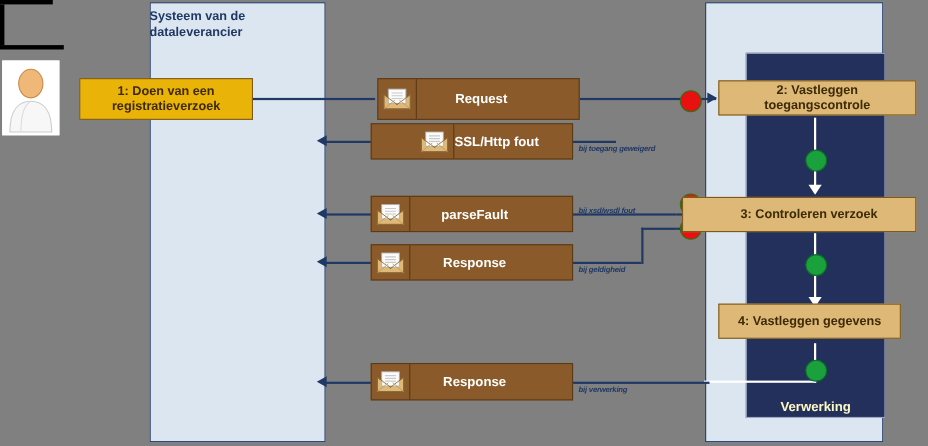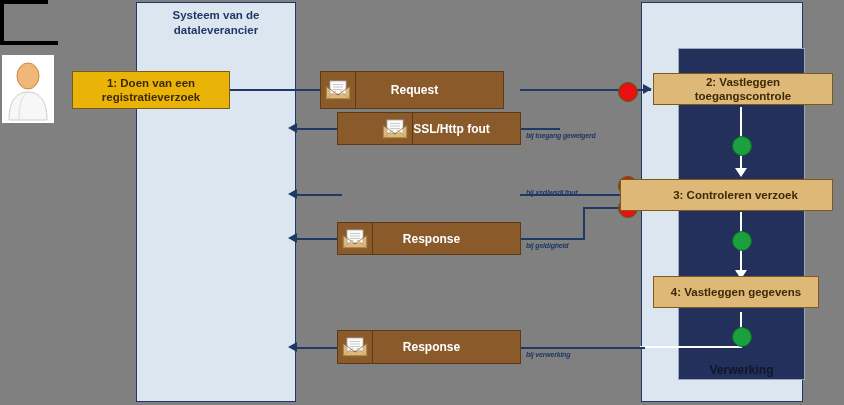--- a/index.html
+++ b/index.html
@@ -2,26 +2,26 @@
 <html><head>
 <meta charset="utf-8">
 <style>
   html,body{margin:0;padding:0;background:#808080;}
   body{width:844px;height:405px;position:relative;overflow:hidden;
        font-family:"Liberation Sans",sans-serif;}
   .canvas{position:absolute;left:0;top:0;width:844px;height:405px;}
 
   
   .lane{position:absolute;background:#dce6f1;border:1px solid #1f3864;box-sizing:border-box;}
-  .lane-title{position:absolute;width:100%;text-align:center;color:#1f3864;
+  .lane-title{position:absolute;width:100%;color:#1f3864;
               font-size:11.5px;font-weight:bold;line-height:15px;}
 
   
   .navy{position:absolute;background:#23305c;border:1px solid #9aa7bf;box-sizing:border-box;}
-  .navy-label{position:absolute;width:100%;text-align:center;color:#0f172a;
+  .navy-label{position:absolute;width:100%;text-align:center;color:#fef9c3;
               font-size:12px;font-weight:bold;}
 
   
   .proc{position:absolute;background:#ddb876;border:1.5px solid #7c5a1e;box-sizing:border-box;
         display:flex;align-items:center;justify-content:center;text-align:center;
         color:#3d2a06;font-size:11.5px;font-weight:bold;line-height:14px;padding:0 4px;}
   .proc-1{background:#eab308;}
 
   
   .msg{position:absolute;background:#8a5a2b;border:1.5px solid #5b3a16;box-sizing:border-box;
@@ -148,21 +148,21 @@
   </div>
 
   <div class="proc" style="left:620px;top:179px;width:213px;height:32px;padding-left:22px;">
     <span>3:  Controleren verzoek</span>
   </div>
 
   <div class="proc" style="left:653px;top:276px;width:166px;height:32px;">
     <span>4: Vastleggen gegevens</span>
   </div>
 
-  <div class="msg" style="left:320px;top:71px;width:184px;height:38px;">
+  <div class="msg" style="left:343px;top:71px;width:184px;height:38px;">
     <div class="env">
       <svg class="envelope" viewBox="0 0 26 20">
         <path d="M1 6 L13 15 L25 6 L25 19 L1 19 Z" fill="#e0b878" stroke="#8a6a35" stroke-width="0.8"></path>
         <rect x="5" y="1" width="16" height="13" fill="#fbfbfb" stroke="#b0b0b0" stroke-width="0.8"></rect>
         <line x1="8" y1="4.5" x2="18" y2="4.5" stroke="#c9c9c9" stroke-width="1"></line>
         <line x1="8" y1="7" x2="18" y2="7" stroke="#c9c9c9" stroke-width="1"></line>
         <line x1="8" y1="9.5" x2="18" y2="9.5" stroke="#c9c9c9" stroke-width="1"></line>
         <path d="M1 6 L13 15 L25 6 L25 19 L1 19 Z" fill="none" stroke="#8a6a35" stroke-width="0.8"></path>
         <path d="M1 19 L11 11 M25 19 L15 11" stroke="#c59a55" stroke-width="0.8" fill="none"></path>
       </svg>
@@ -178,20 +178,34 @@
         <line x1="8" y1="4.5" x2="18" y2="4.5" stroke="#c9c9c9" stroke-width="1"></line>
         <line x1="8" y1="7" x2="18" y2="7" stroke="#c9c9c9" stroke-width="1"></line>
         <line x1="8" y1="9.5" x2="18" y2="9.5" stroke="#c9c9c9" stroke-width="1"></line>
         <path d="M1 6 L13 15 L25 6 L25 19 L1 19 Z" fill="none" stroke="#8a6a35" stroke-width="0.8"></path>
         <path d="M1 19 L11 11 M25 19 L15 11" stroke="#c59a55" stroke-width="0.8" fill="none"></path>
       </svg>
     </div>
     <div class="lbl">SSL/Http fout</div>
   </div>
 
+  <div class="msg" style="left:337px;top:178px;width:184px;height:33px;">
+    <div class="env">
+      <svg class="envelope" viewBox="0 0 26 20">
+        <path d="M1 6 L13 15 L25 6 L25 19 L1 19 Z" fill="#e0b878" stroke="#8a6a35" stroke-width="0.8"></path>
+        <rect x="5" y="1" width="16" height="13" fill="#fbfbfb" stroke="#b0b0b0" stroke-width="0.8"></rect>
+        <line x1="8" y1="4.5" x2="18" y2="4.5" stroke="#c9c9c9" stroke-width="1"></line>
+        <line x1="8" y1="7" x2="18" y2="7" stroke="#c9c9c9" stroke-width="1"></line>
+        <line x1="8" y1="9.5" x2="18" y2="9.5" stroke="#c9c9c9" stroke-width="1"></line>
+        <path d="M1 6 L13 15 L25 6 L25 19 L1 19 Z" fill="none" stroke="#8a6a35" stroke-width="0.8"></path>
+        <path d="M1 19 L11 11 M25 19 L15 11" stroke="#c59a55" stroke-width="0.8" fill="none"></path>
+      </svg>
+    </div>
+    <div class="lbl">parseFault</div>
+  </div>
 
   <div class="msg" style="left:337px;top:222px;width:184px;height:33px;">
     <div class="env">
       <svg class="envelope" viewBox="0 0 26 20">
         <path d="M1 6 L13 15 L25 6 L25 19 L1 19 Z" fill="#e0b878" stroke="#8a6a35" stroke-width="0.8"></path>
         <rect x="5" y="1" width="16" height="13" fill="#fbfbfb" stroke="#b0b0b0" stroke-width="0.8"></rect>
         <line x1="8" y1="4.5" x2="18" y2="4.5" stroke="#c9c9c9" stroke-width="1"></line>
         <line x1="8" y1="7" x2="18" y2="7" stroke="#c9c9c9" stroke-width="1"></line>
         <line x1="8" y1="9.5" x2="18" y2="9.5" stroke="#c9c9c9" stroke-width="1"></line>
         <path d="M1 6 L13 15 L25 6 L25 19 L1 19 Z" fill="none" stroke="#8a6a35" stroke-width="0.8"></path>

